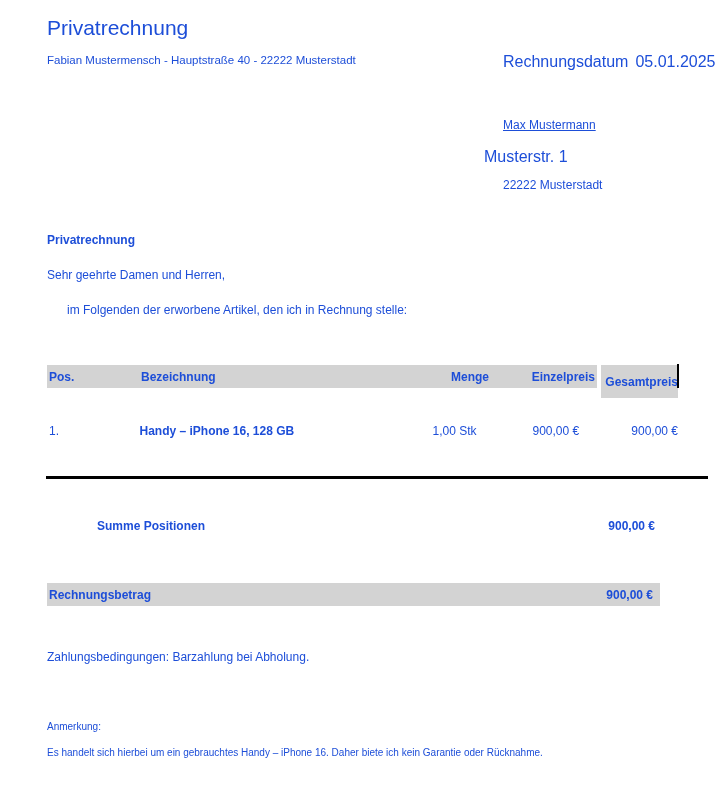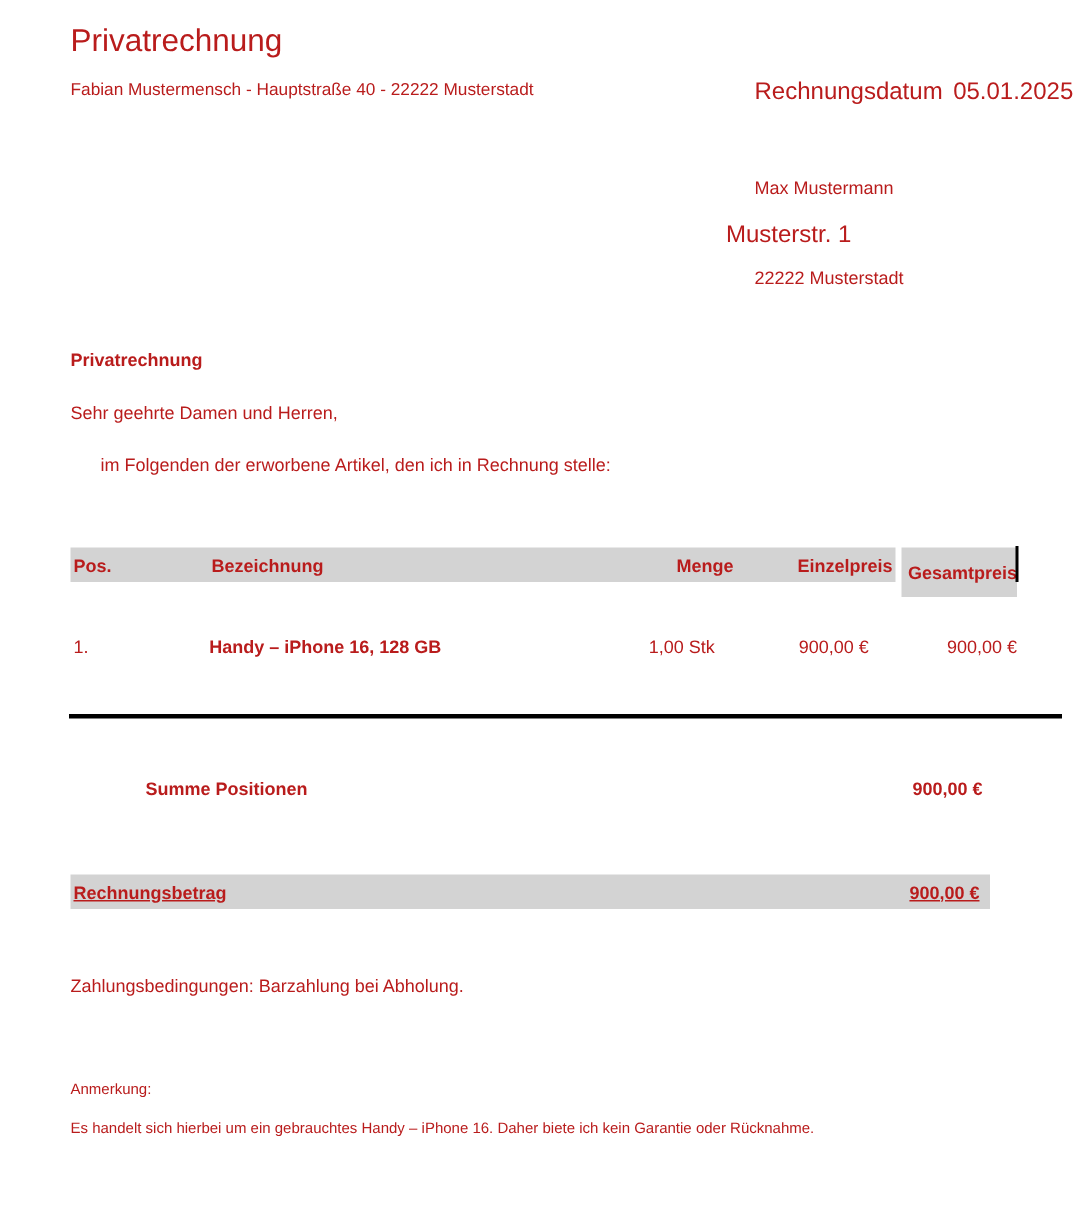--- a/index.html
+++ b/index.html
@@ -1,28 +1,28 @@
 <!DOCTYPE html>
 <html><head>
 <meta charset="utf-8">
 <style>
   html,body{margin:0;padding:0;background:#ffffff;}
   .page{
     position:relative;
     width:723px;height:805px;
     background:#ffffff;
-    color:#b91c1c;
+    color:#1d4ed8;
     font-family:"Liberation Sans", sans-serif;
     overflow:hidden;
   }
   .abs{position:absolute;white-space:nowrap;}
   .doc-title{left:47px;top:14px;font-size:21px;line-height:1.3;font-weight:400;}
   .sender-line{left:47px;top:54px;font-size:11.5px;}
   .invoice-date{left:503px;top:53px;font-size:16px;display:flex;gap:7px;}
-  .recipient-name{left:503px;top:118px;font-size:12px;}
+  .recipient-name{left:503px;top:118px;font-size:12px;text-decoration:underline;}
   .recipient-street{left:484px;top:148px;font-size:16px;}
   .recipient-city{left:503px;top:178px;font-size:12px;}
   .subject{left:47px;top:233px;font-size:12px;font-weight:700;}
   .greeting{left:47px;top:268px;font-size:12px;}
   .intro{left:47px;top:303px;font-size:12px;margin-left:20px;}
 
   
   .thead{left:47px;top:365px;width:631px;height:23px;font-size:12px;font-weight:700;}
   .thead-main{
     position:absolute;left:0;top:0;width:550px;height:23px;
@@ -103,21 +103,21 @@
     <span class="col-gesamt">900,00 €</span>
   </div>
 
   <div class="abs divider"></div>
 
   <div class="abs sum-row">
     <span class="sum-label">Summe Positionen</span>
     <span class="sum-value">900,00 €</span>
   </div>
 
-  <div class="abs total-bar" style="background:#d3d3d3;text-decoration:underline;">
+  <div class="abs total-bar" style="background:#d3d3d3;">
     <span>Rechnungsbetrag</span>
     <span>900,00 €</span>
   </div>
 
   <div class="abs payment">Zahlungsbedingungen: Barzahlung bei Abholung.</div>
 
   <div class="abs note-label">Anmerkung:</div>
   <div class="abs note-text">Es handelt sich hierbei um ein gebrauchtes Handy – iPhone 16. Daher biete ich kein Garantie oder Rücknahme.</div>
 
 </div>

